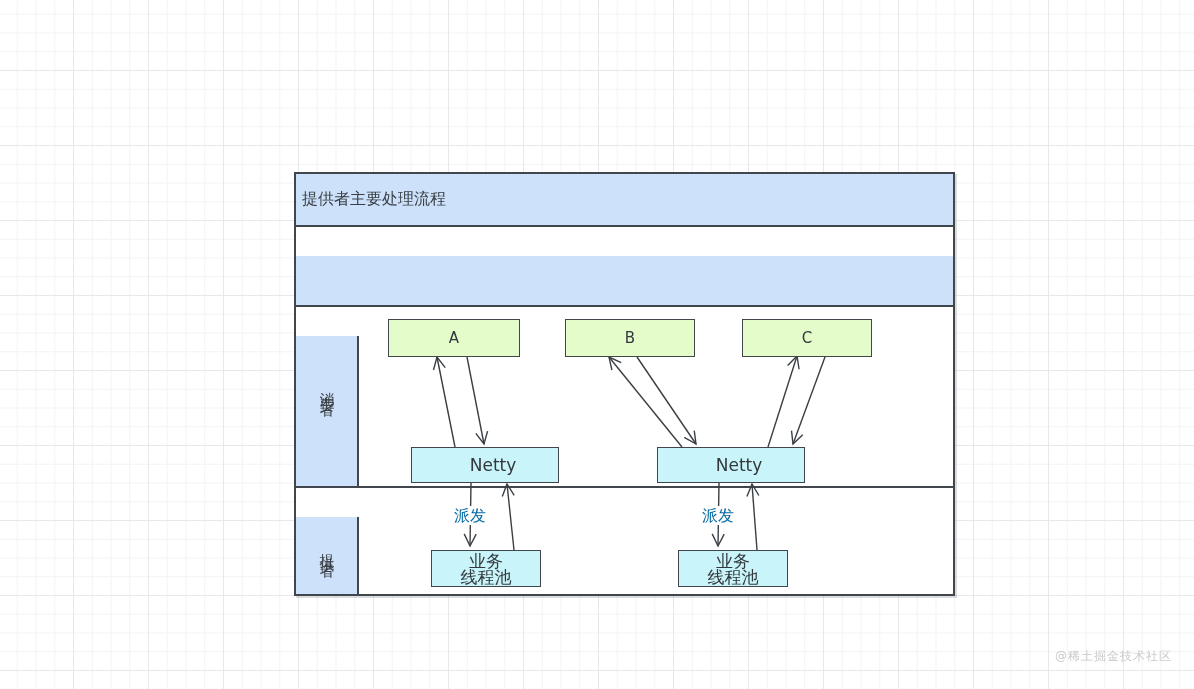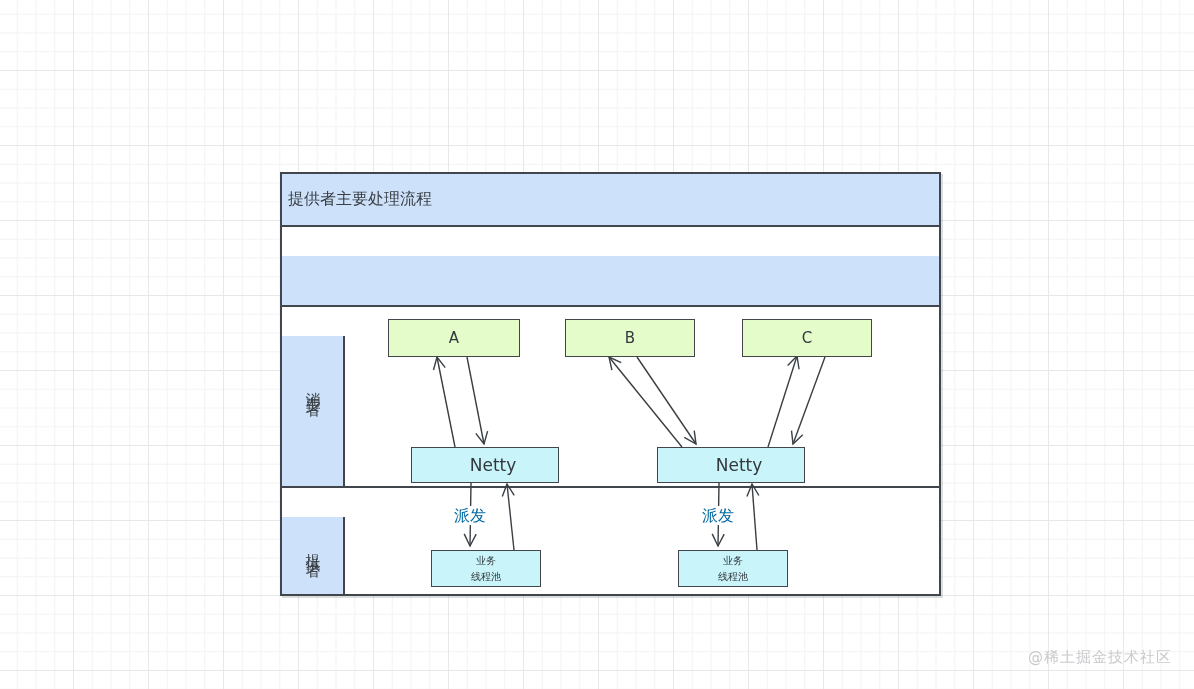--- a/index.html
+++ b/index.html
@@ -16,21 +16,21 @@
       linear-gradient(to bottom, #e7e8ea 1px, transparent 1px),
       linear-gradient(to right, #f3f3f5 1px, transparent 1px),
       linear-gradient(to bottom, #f3f3f5 1px, transparent 1px);
     background-size: 75px 75px, 75px 75px, 18.75px 18.75px, 18.75px 18.75px;
     background-position: -2px -5px, -2px -5px, -2px -5px, -2px -5px;
   }
 
   
   .frame {
     position: absolute;
-    left: 280px; top: 172px;
+    left: 294px; top: 172px;
     width: 661px; height: 424px;
     box-sizing: border-box;
     border: 2px solid #40464c;
     background: #ffffff;
     box-shadow: 2px 2px 0 rgba(60,64,70,0.18);
     z-index: 1;
     display: flex;
     flex-direction: column;
     gap: 29px;
   }
@@ -85,37 +85,37 @@
     flex-direction: column;
     align-items: center;
     justify-content: center;
     font-size: 15px;
     color: #33383d;
     z-index: 3;
   }
   .green { background: #e4fbca; }
   .cyan  { background: #c9f4f9; }
   .netty { font-size: 17px; padding-left: 16px; }
-  .pool  { font-size: 10px; line-height: 16px; justify-content: center; }
+  .pool  { font-size: 17px; line-height: 16px; justify-content: center; }
 
   .edge-label {
     position: absolute;
     z-index: 4;
     font-size: 16px;
     line-height: 19px;
     color: #0369a1;
     background: #ffffff;
     padding: 0 1px;
   }
 
   .watermark {
     position: absolute;
     right: 22px;
     top: 648px;
-    font-size: 15px;
+    font-size: 12px;
     letter-spacing: 1px;
     color: #c9cacd;
     z-index: 5;
     margin-left: 20px;
   }
 </style>
 </head>
 <body>
 
 <div class="canvas">

